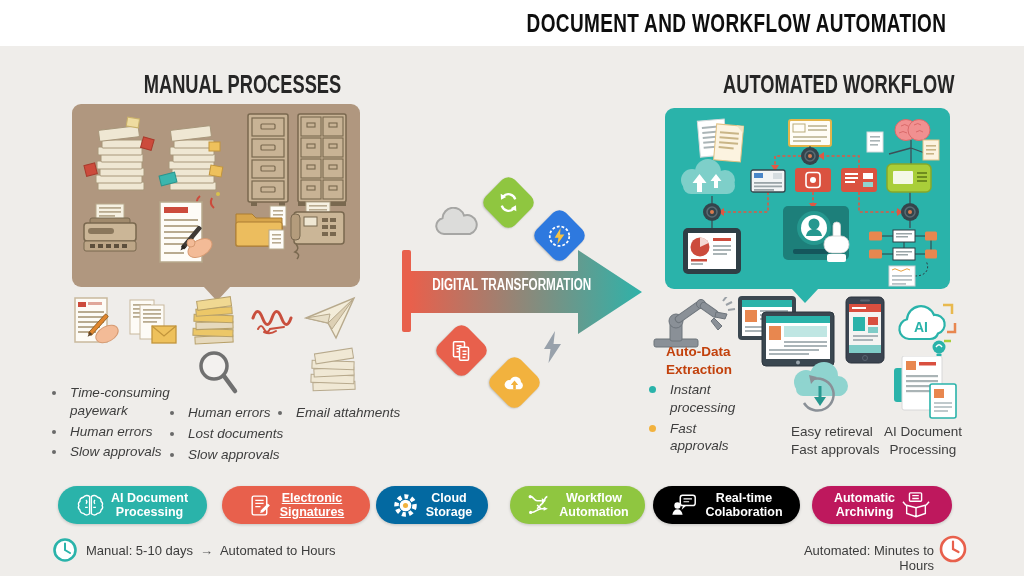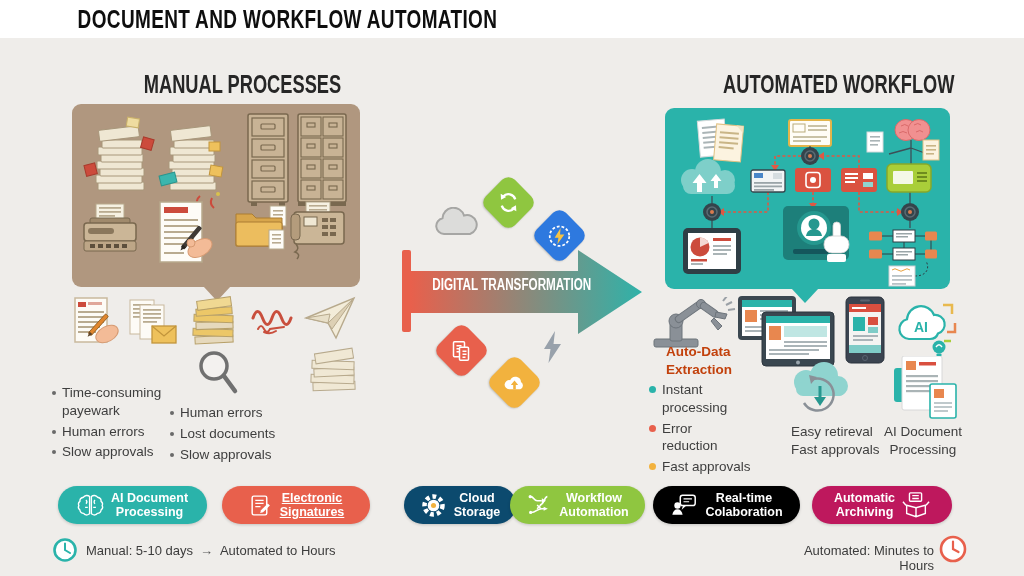--- a/index.html
+++ b/index.html
@@ -1,39 +1,39 @@
 <!DOCTYPE html>
 <html><head>
 <meta charset="utf-8">
 <style>
   html,body{margin:0;padding:0;background:#e7e5e2;}
   .stage{position:relative;width:1024px;height:576px;background:#efedea;overflow:hidden;
          font-family:"Liberation Sans",sans-serif;color:#3e3e3e;}
-  .topbar{position:absolute;left:0;top:0;width:1024px;height:38px;background:#ffffff;
-          display:flex;align-items:center;justify-content:flex-start;}
+  .topbar{position:absolute;left:0;top:0;width:1024px;height:46px;background:#ffffff;
+          display:flex;align-items:center;justify-content:flex-end;}
   .condensed{transform:scaleX(.73);transform-origin:center;white-space:nowrap;}
   .title{font-size:26px;font-weight:700;color:#0e0e0e;letter-spacing:.5px;margin:0;}
   .sec-heading{position:absolute;margin:0;font-size:25px;font-weight:700;color:#262626;text-align:center;}
   #manual-heading{left:110px;top:70px;width:250px;}
   #auto-heading{left:690px;top:70px;width:245px;}
   .bubble{position:absolute;border-radius:9px;}
   .tail{position:absolute;width:0;height:0;border-left:14px solid transparent;border-right:14px solid transparent;}
   .tan-tail{border-top:15px solid #b0977f;}
   .teal-tail{border-top:15px solid #2ab3aa;}
   .abs{position:absolute;}
   
   .arrow-label{position:absolute;left:408px;top:276px;width:180px;text-align:center;color:#fff;
                font-weight:700;font-size:16px;}
   
   .diamond{position:absolute;width:41px;height:41px;border-radius:9px;transform:rotate(45deg);
            display:flex;align-items:center;justify-content:center;box-shadow:0 1px 2px rgba(0,0,0,.2);}
   .diamond>.di{transform:rotate(-45deg);display:flex;align-items:center;justify-content:center;}
   
   .blist{list-style:none;margin:0;padding:0;position:absolute;font-size:13.5px;line-height:1.32;}
-  .blist li{display:flex;gap:6px;margin-bottom:3px;}
+  .blist li{display:flex;gap:14px;margin-bottom:3px;font-style:italic;}
   .bdot{flex:0 0 auto;width:4px;height:4px;border-radius:50%;background:#6a6a6a;margin-top:7px;}
   .cdot{flex:0 0 auto;width:7px;height:7px;border-radius:50%;margin-top:5px;}
   .lbl{position:absolute;font-size:13.5px;line-height:1.3;}
   .lbl.bold{font-weight:700;color:#c2410c;}
   .lbl div{display:block;}
   
   .pill{position:absolute;top:486px;height:38px;border-radius:19px;display:flex;align-items:center;
         justify-content:center;gap:7px;color:#fff;font-weight:700;font-size:12.5px;line-height:1.12;
         box-shadow:0 1px 3px rgba(0,0,0,.18);}
   .pill .txt{text-align:center;}
@@ -293,20 +293,26 @@
       </li>
     <li>
         <span class="bdot"></span>
         <span>Lost documents</span>
       </li>
     <li>
         <span class="bdot"></span>
         <span>Slow approvals</span>
       </li>
   </ul>
+  <ul class="blist" style="left:278px;top:404px;width:130px;">
+    <li>
+        <span class="bdot"></span>
+        <span>Email attahments</span>
+      </li>
+  </ul>
 
   <svg class="abs" style="left:402px;top:248px;" width="242" height="88" viewBox="0 0 242 88">
     <defs>
       <linearGradient id="agrad" x1="0" y1="0" x2="1" y2="0">
         <stop offset="0" stop-color="#e8604c"></stop>
           <stop offset="1" stop-color="#2fb2a9"></stop>
       </linearGradient>
     </defs>
     <rect x="0" y="2" width="9" height="82" rx="2" fill="#e8604c"></rect>
     <polygon points="9,23 176,23 176,2 240,44 176,86 176,65 9,65" fill="url(#agrad)"></polygon>
@@ -664,24 +670,20 @@
   <div class="lbl bold" style="left:666px;top:343px;">
     <div>Auto-Data</div>
       <div>Extraction</div>
   </div>
   <ul class="blist" style="left:649px;top:381px;width:102px;">
     <li>
         <span class="cdot" style="background: rgb(42, 179, 170);"></span>
         <span>Instant processing</span>
       </li>
     <li>
-        <span class="cdot" style="background: rgb(232, 96, 76);"></span>
-        <span>Error reduction</span>
-      </li>
-    <li>
         <span class="cdot" style="background: rgb(242, 178, 62);"></span>
         <span>Fast approvals</span>
       </li>
   </ul>
   <div class="lbl" style="left:779px;top:423px;margin-left:12px;">
     <div>Easy retireval</div>
       <div>Fast approvals</div>
   </div>
   <div class="lbl" style="left:871px;top:423px;width:104px;text-align:center;">
     <div>AI Document</div>
@@ -703,21 +705,21 @@
     <svg width="25" height="25" viewBox="0 0 24 24">
       <rect x="4" y="3" width="14" height="18" rx="1.5" fill="none" stroke="#fff" stroke-width="1.4"></rect>
       <path d="M7 7h8M7 10h8M7 13h5" stroke="#fff" stroke-width="1.2"></path>
       <path d="M12.5 16.5 19 10l2 2-6.5 6.5-2.8.8z" fill="#fff"></path>
     </svg>
     <span class="txt">
         <span>Electronic</span>
         <span>Signatures</span>
       </span>
   </div>
-  <div class="pill" style="left: 404px; width: 112px; background: #0c4a6e;">
+  <div class="pill" style="left: 376px; width: 112px; background: #0369a1;">
     <svg width="27" height="27" viewBox="0 0 30 30">
       <circle cx="15" cy="15" r="10" fill="none" stroke="#fff" stroke-width="5" stroke-dasharray="4.2 3.4"></circle>
       <circle cx="15" cy="15" r="6.5" fill="#fff"></circle>
       <circle cx="15" cy="15" r="2.8" fill="#f2b23e"></circle>
     </svg>
     <span class="txt">
         <span>Cloud</span>
         <span>Storage</span>
       </span>
   </div>

